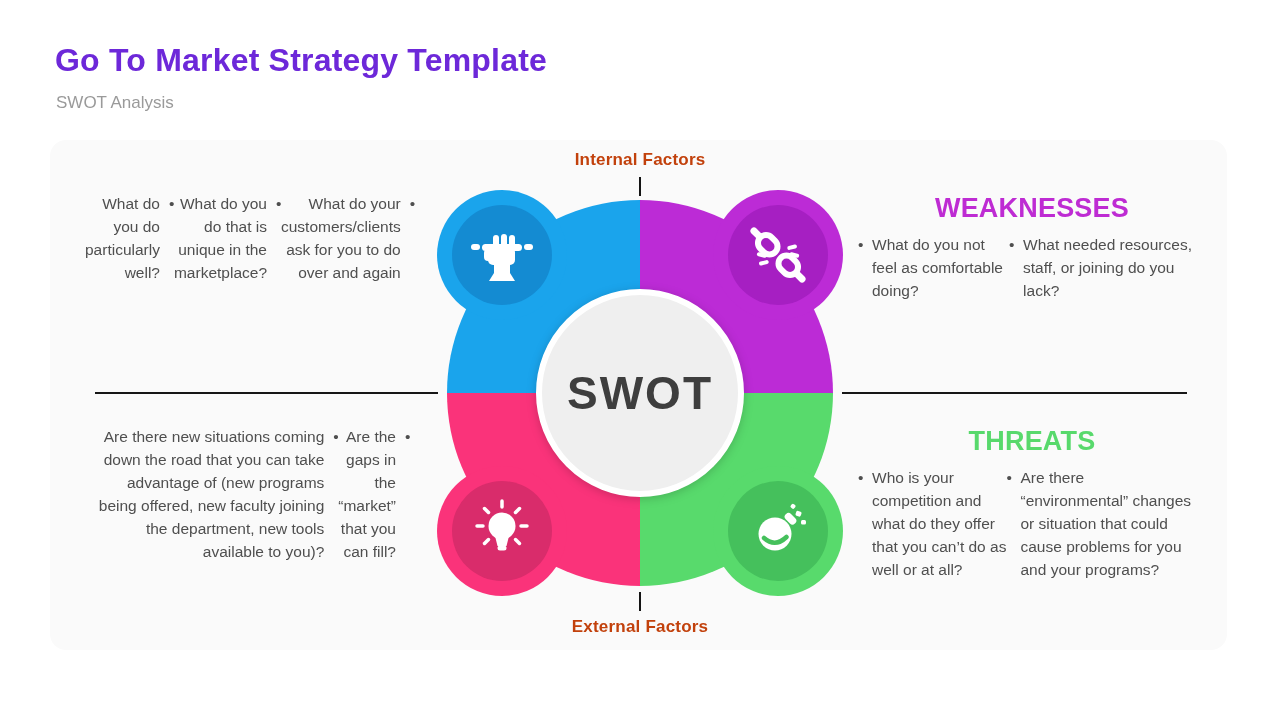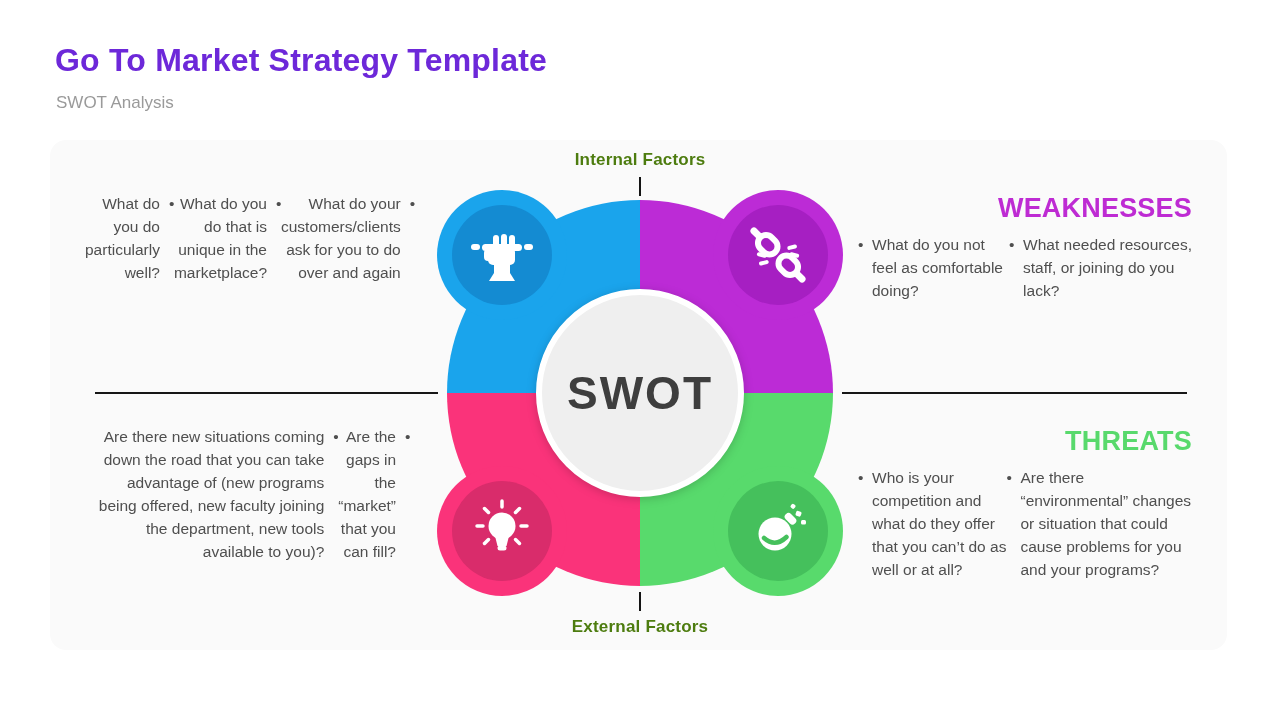--- a/index.html
+++ b/index.html
@@ -20,39 +20,39 @@
     font-size:17px;font-weight:400;color:#9a9a9a;
   }
 
   .card{
     left:50px;top:140px;width:1177px;height:510px;
     background:#fafafa;border-radius:16px;
   }
 
   .axis-label{
     width:260px;text-align:center;
-    font-size:17px;font-weight:700;color:#4d7c0f;letter-spacing:.2px;
+    font-size:17px;font-weight:700;color:#c2410c;letter-spacing:.2px;
   }
   #internal-label{left:510px;top:150px;}
   #external-label{left:510px;top:617px;}
   .tick{width:2px;height:19px;background:#141414;}
   #tick-top{left:639px;top:177px;}
   #tick-bottom{left:639px;top:592px;}
 
   .divider{height:2px;background:#161616;}
   #divider-left{left:95px;top:392px;width:343px;}
   #divider-right{left:842px;top:392px;width:345px;}
 
   #diagram{left:410px;top:150px;width:460px;height:490px;}
 
   .heading{font-size:27px;font-weight:700;letter-spacing:.2px;line-height:32px;margin-bottom:9px;}
   .h-strengths{color:#1ba3e8;text-align:right;padding-right:13px;}
-  .h-weaknesses{color:#be2bd3;text-align:right;padding-left:14px;}
+  .h-weaknesses{color:#be2bd3;text-align:center;padding-left:14px;}
   .h-opportunities{color:#f9397e;text-align:right;padding-right:13px;}
-  .h-threats{color:#58d96c;text-align:right;padding-left:14px;}
+  .h-threats{color:#58d96c;text-align:center;padding-left:14px;}
 
   .qblock{position:absolute;}
   #strengths-block{left:85px;top:192px;width:325px;}
   #weaknesses-block{left:858px;top:192px;width:334px;}
   #opportunities-block{left:85px;top:425px;width:325px;}
   #threats-block{left:858px;top:425px;width:334px;}
 
   .items{display:flex;flex-direction:row;}
   .item{display:flex;align-items:flex-start;gap:9px;
         font-size:15.5px;line-height:23px;color:#4f4f4f;}

